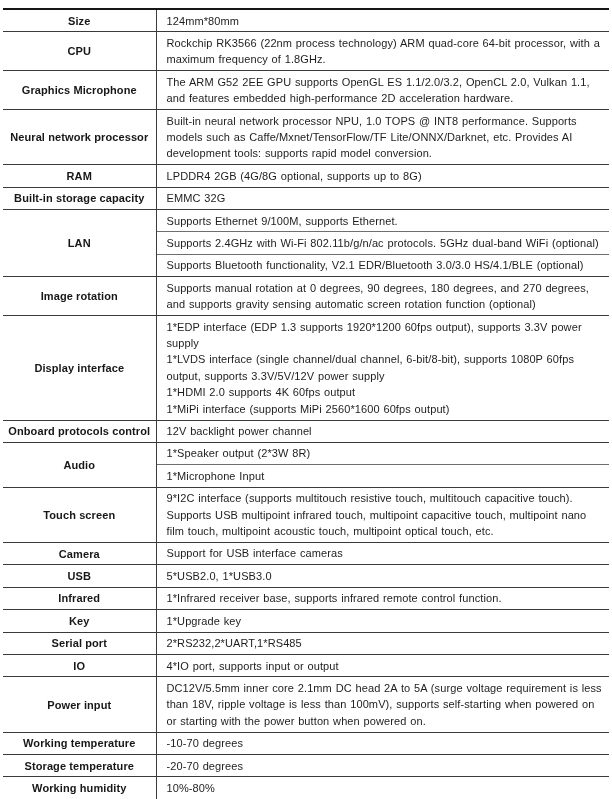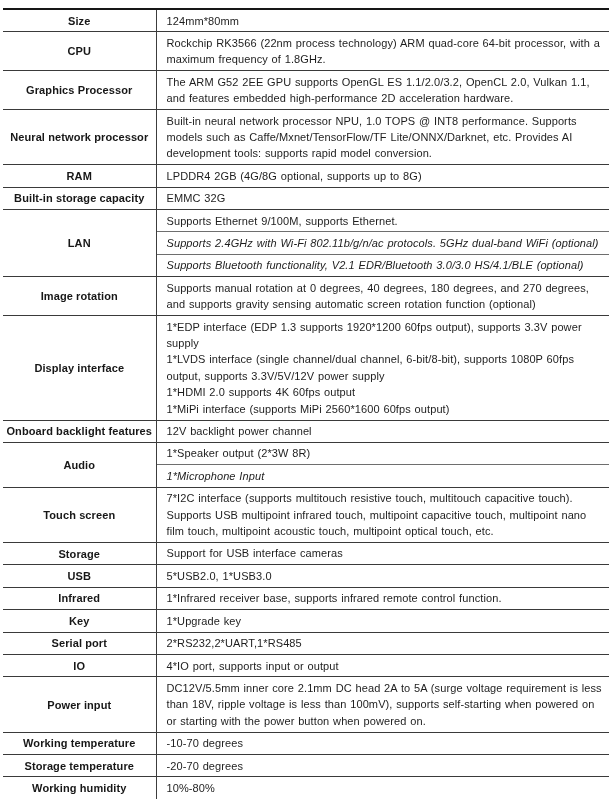--- a/index.html
+++ b/index.html
@@ -42,21 +42,20 @@
     line-height: 16.4px;
     padding: 2.5px 4px 2.5px 10px;
     word-spacing: 0.6px;
   }
   tr.group-start th,
   tr.group-start td {
     border-top: 1.8px solid #3a3a3a;
   }
   tr.sub-row td {
     border-top: 1px solid #6e6e6e;
-    font-style: italic;
   }
   td .line { margin: 0; }
 </style>
 </head>
 <body>
 
 <div class="page">
   <table class="spec">
     <colgroup>
       <col class="label-col">
@@ -69,21 +68,21 @@
             <div class="line">124mm*80mm</div>
           </td>
         </tr>
         <tr class="group-start">
           <th rowspan="1">CPU</th>
           <td>
             <div class="line">Rockchip RK3566 (22nm process technology) ARM quad-core 64-bit processor, with a maximum frequency of 1.8GHz.</div>
           </td>
         </tr>
         <tr class="group-start">
-          <th rowspan="1">Graphics Processor</th>
+          <th rowspan="1">Graphics Microphone</th>
           <td>
             <div class="line">The ARM G52 2EE GPU supports OpenGL ES 1.1/2.0/3.2, OpenCL 2.0, Vulkan 1.1, and features embedded high-performance 2D acceleration hardware.</div>
           </td>
         </tr>
         <tr class="group-start">
           <th rowspan="1">Neural network processor</th>
           <td>
             <div class="line">Built-in neural network processor NPU, 1.0 TOPS @ INT8 performance. Supports models such as Caffe/Mxnet/TensorFlow/TF Lite/ONNX/Darknet, etc. Provides AI development tools: supports rapid model conversion.</div>
           </td>
         </tr>
@@ -111,58 +110,58 @@
           </td>
         </tr>
         <tr class="sub-row">
           <td>
             <div class="line">Supports Bluetooth functionality, V2.1 EDR/Bluetooth 3.0/3.0 HS/4.1/BLE (optional)</div>
           </td>
         </tr>
         <tr class="group-start">
           <th rowspan="1">Image rotation</th>
           <td>
-            <div class="line">Supports manual rotation at 0 degrees, 40 degrees, 180 degrees, and 270 degrees, and supports gravity sensing automatic screen rotation function (optional)</div>
+            <div class="line">Supports manual rotation at 0 degrees, 90 degrees, 180 degrees, and 270 degrees, and supports gravity sensing automatic screen rotation function (optional)</div>
           </td>
         </tr>
         <tr class="group-start">
           <th rowspan="1">Display interface</th>
           <td>
             <div class="line">1*EDP interface (EDP 1.3 supports 1920*1200 60fps output), supports 3.3V power supply</div>
             <div class="line">1*LVDS interface (single channel/dual channel, 6-bit/8-bit), supports 1080P 60fps output, supports 3.3V/5V/12V power supply</div>
             <div class="line">1*HDMI 2.0 supports 4K 60fps output</div>
             <div class="line">1*MiPi interface (supports MiPi 2560*1600 60fps output)</div>
           </td>
         </tr>
         <tr class="group-start">
-          <th rowspan="1">Onboard backlight features</th>
+          <th rowspan="1">Onboard protocols control</th>
           <td>
             <div class="line">12V backlight power channel</div>
           </td>
         </tr>
         <tr class="group-start">
           <th rowspan="2">Audio</th>
           <td>
             <div class="line">1*Speaker output (2*3W 8R)</div>
           </td>
         </tr>
         <tr class="sub-row">
           <td>
             <div class="line">1*Microphone Input</div>
           </td>
         </tr>
         <tr class="group-start">
           <th rowspan="1">Touch screen</th>
           <td>
-            <div class="line">7*I2C interface (supports multitouch resistive touch, multitouch capacitive touch).</div>
+            <div class="line">9*I2C interface (supports multitouch resistive touch, multitouch capacitive touch).</div>
             <div class="line">Supports USB multipoint infrared touch, multipoint capacitive touch, multipoint nano film touch, multipoint acoustic touch, multipoint optical touch, etc.</div>
           </td>
         </tr>
         <tr class="group-start">
-          <th rowspan="1">Storage</th>
+          <th rowspan="1">Camera</th>
           <td>
             <div class="line">Support for USB interface cameras</div>
           </td>
         </tr>
         <tr class="group-start">
           <th rowspan="1">USB</th>
           <td>
             <div class="line">5*USB2.0, 1*USB3.0</div>
           </td>
         </tr>

